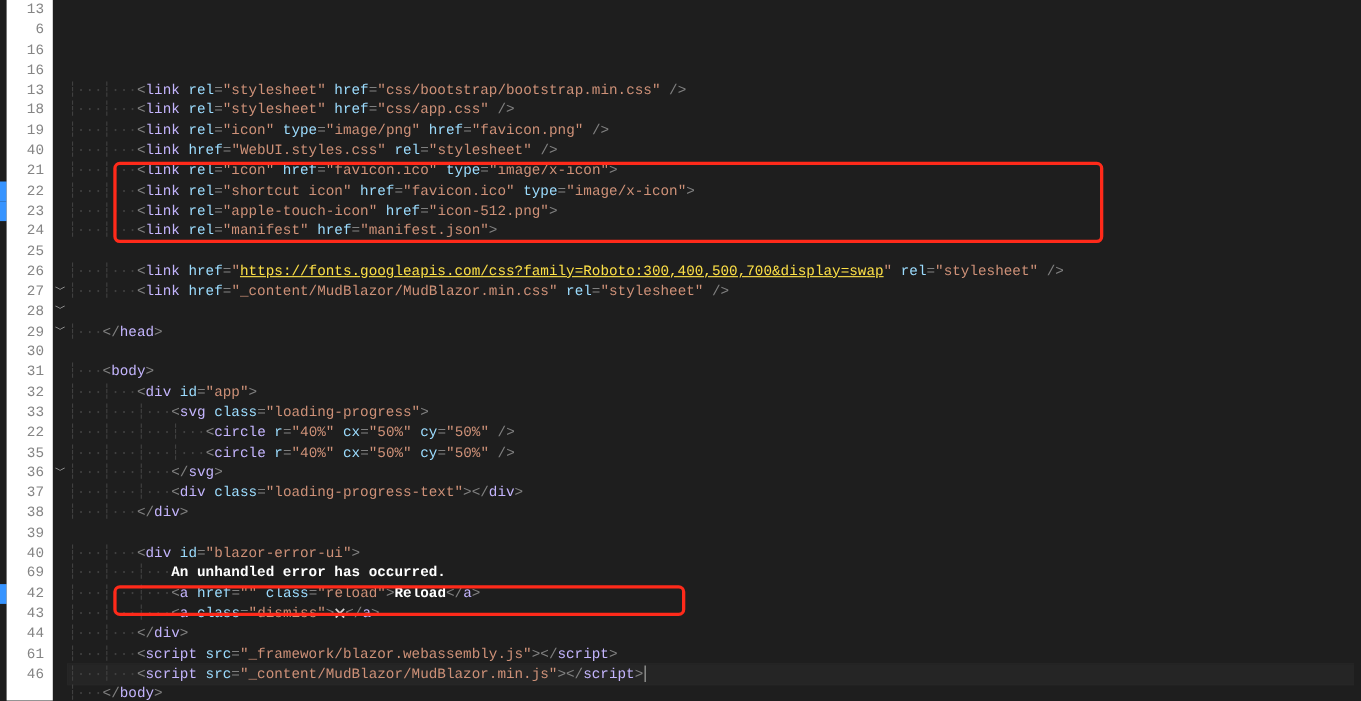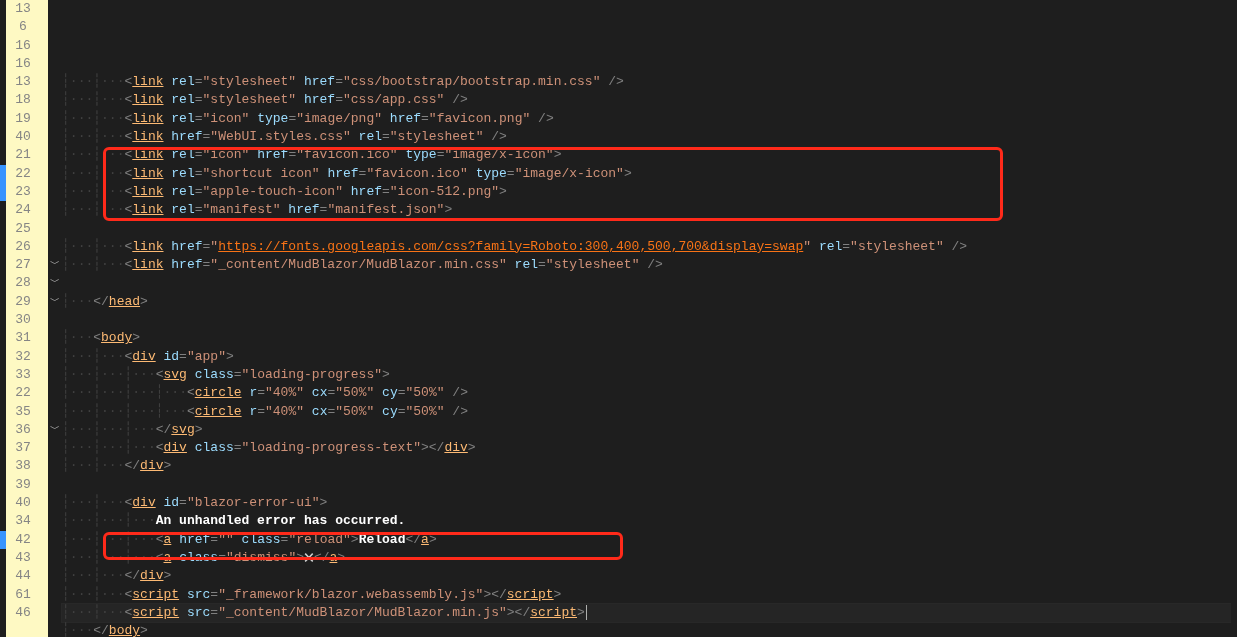--- a/index.html
+++ b/index.html
@@ -11,22 +11,22 @@
     overflow: hidden;
     width: 1237px;
     height: 637px;
   }
   .editor {
     display: flex;
     height: 100%;
   }
   .gutter {
     width: 42px;
-    background: #fef9c3;
-    text-align: center;
+    background: #ffffff;
+    text-align: right;
     padding-right: 8px;
     color: #858585;
     user-select: none;
     flex-shrink: 0;
     line-height: 18.3px;
   }
   .gutter .ln { height: 18.3px; }
   .fold-col {
     width: 14px;
     flex-shrink: 0;
@@ -48,25 +48,25 @@
   .code {
     flex: 1;
     line-height: 18.3px;
     white-space: pre;
     position: relative;
   }
   .row { height: 18.3px; position: relative; }
   .row.current { background: rgba(40,40,40,0.7); outline: 1px solid #282828; }
   .ig { color: #404040; }
   .p  { color: #808080; } 
-  .t  { color: #fdba74; text-decoration: underline; } 
+  .t  { color: #c4b5fd; } 
   .a  { color: #9cdcfe; margin-top: 28px; } 
   .s  { color: #ce9178; } 
   .tx { color: #ffffff; font-weight: bold; } 
-  .lk { color: #f97316; text-decoration: underline; text-align: right; } 
+  .lk { color: #fde047; text-decoration: underline; text-align: right; } 
   .sym{ color: #d4d4d4; }
   .cursor {
     display:inline-block;
     width:1px; height:15px;
     background:#aeafad;
     vertical-align: middle;
     margin-left:1px;
   }
   .hl-box {
     position: absolute;
@@ -152,21 +152,21 @@
       <div class="ln">31</div>
       <div class="ln">32</div>
       <div class="ln">33</div>
       <div class="ln">22</div>
       <div class="ln">35</div>
       <div class="ln">36</div>
       <div class="ln">37</div>
       <div class="ln">38</div>
       <div class="ln">39</div>
       <div class="ln">40</div>
-      <div class="ln">34</div>
+      <div class="ln">69</div>
       <div class="ln">42</div>
       <div class="ln">43</div>
       <div class="ln">44</div>
       <div class="ln">61</div>
       <div class="ln">46</div>
     </div>
   <div class="fold-col" id="fold">
       <div class="f"></div>
       <div class="f"></div>
       <div class="f"></div>

